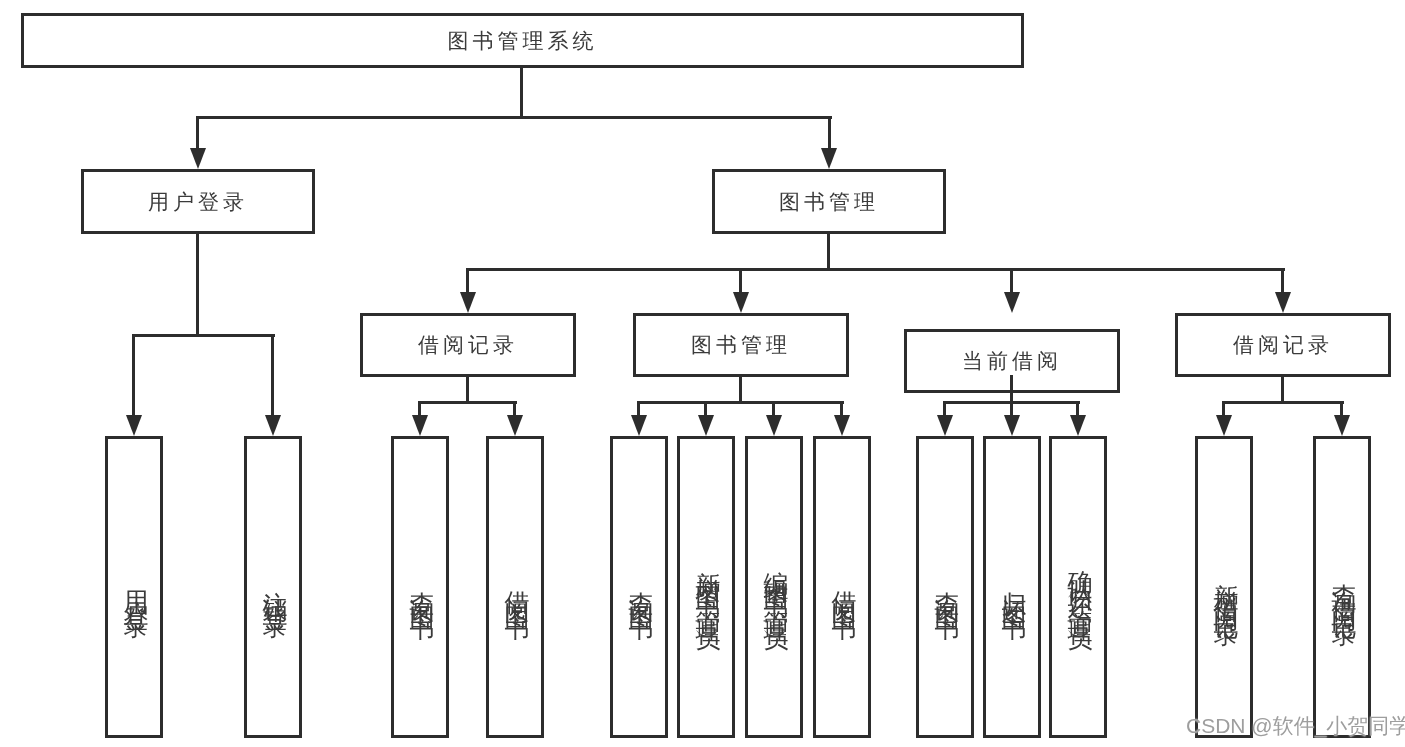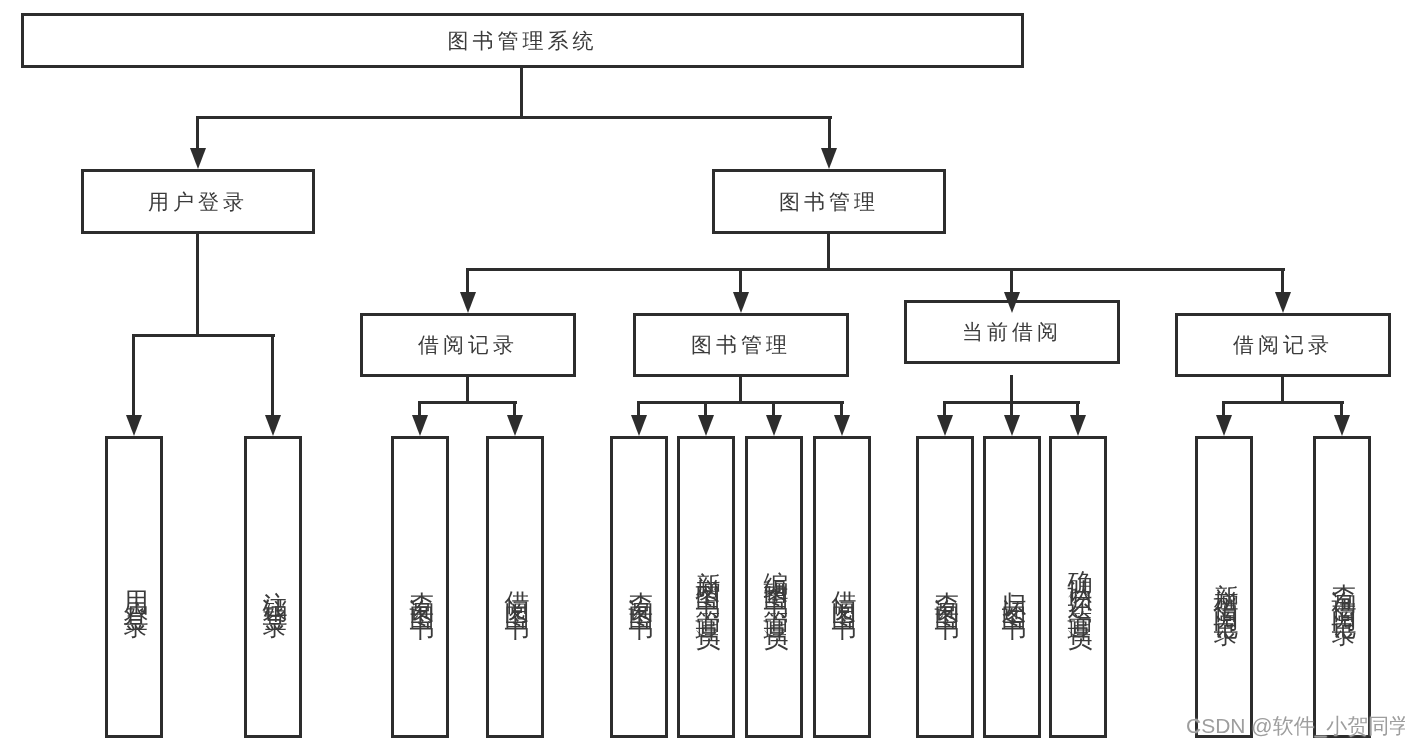--- a/index.html
+++ b/index.html
@@ -21,21 +21,21 @@
 
 <div class="canvas">
 
   <div class="node hnode" style="left:21px;top:13px;width:1003px;height:55px;">图书管理系统</div>
 
   <div class="node hnode" style="left:81px;top:169px;width:234px;height:65px;">用户登录</div>
   <div class="node hnode" style="left:712px;top:169px;width:234px;height:65px;">图书管理</div>
 
   <div class="node hnode" style="left:360px;top:313px;width:216px;height:64px;">借阅记录</div>
   <div class="node hnode" style="left:633px;top:313px;width:216px;height:64px;">图书管理</div>
-  <div class="node hnode" style="left:904px;top:300px;width:216px;height:64px;">当前借阅</div>
+  <div class="node hnode" style="left:904px;top:329px;width:216px;height:64px;">当前借阅</div>
   <div class="node hnode" style="left:1175px;top:313px;width:216px;height:64px;">借阅记录</div>
 
   <div class="node vnode" style="left:105px;top:436px;width:58px;height:302px;">用户登录</div>
   <div class="node vnode" style="left:244px;top:436px;width:58px;height:302px;">注销登录</div>
 
   <div class="node vnode" style="left:391px;top:436px;width:58px;height:302px;">查询图书</div>
   <div class="node vnode" style="left:486px;top:436px;width:58px;height:302px;">借阅图书</div>
 
   <div class="node vnode" style="left:610px;top:436px;width:58px;height:302px;">查询图书</div>
   <div class="node vnode" style="left:677px;top:436px;width:58px;height:302px;">新增图书（管理员）</div>

